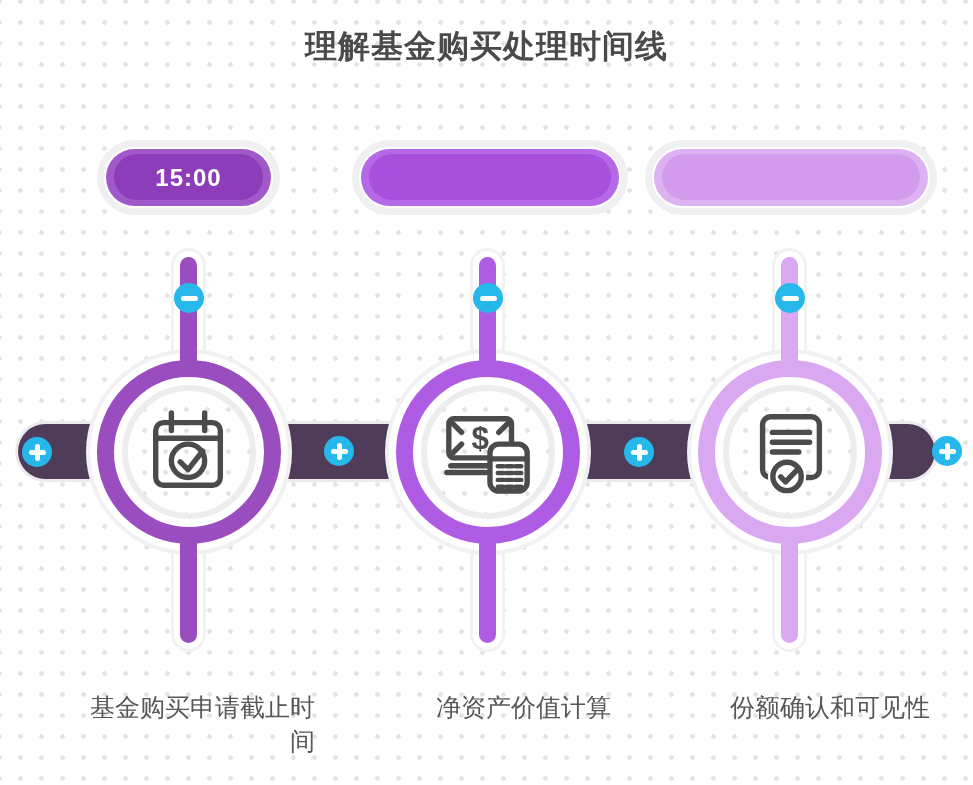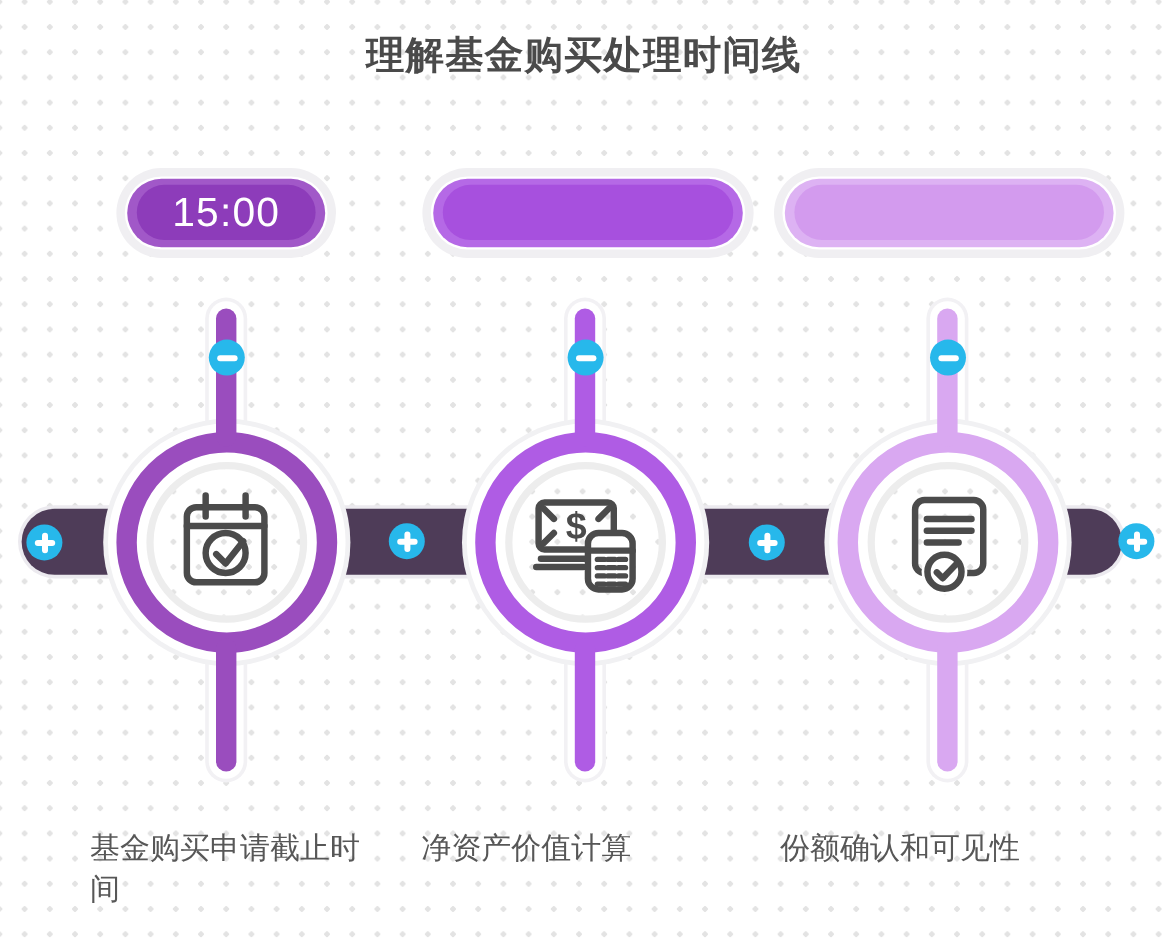--- a/index.html
+++ b/index.html
@@ -16,21 +16,21 @@
   }
   
   .pill{
     position:absolute;height:57px;border-radius:999px;
     background:var(--pill-bg,#a158c8);
     box-shadow:0 0 0 2px #ffffff,0 0 0 9px #f0eff2;
     display:flex;align-items:center;justify-content:center;
   }
   .pill-inner{position:absolute;top:5px;bottom:6px;left:8px;right:8px;
     border-radius:999px;background:var(--pill-inner,#8d3cba);}
-  .pill-label{position:relative;z-index:1;color:#fff;font-weight:400;font-size:34px;letter-spacing:1px;}
+  .pill-label{position:relative;z-index:1;color:#fff;font-weight:700;font-size:24px;letter-spacing:1px;}
   .pill.p1{left:106px;top:149px;width:165px;}
   .pill.p2{left:361px;top:149px;width:258px;}
   .pill.p3{left:654px;top:149px;width:274px;}
   
   .bar{
     position:absolute;left:18px;top:424px;width:917px;height:55px;border-radius:28px;
     background:var(--bar,#4e3c58);box-shadow:0 0 0 3px #eceaef;z-index:1;
   }
   
   .stem-halo{position:absolute;width:29px;background:#ffffff;box-shadow:0 0 0 3px #f2f1f4;z-index:2;}
@@ -64,21 +64,21 @@
     display:flex;align-items:center;justify-content:center;
   }
   .disc i{display:block;position:relative;width:17px;height:5px;border-radius:3px;background:#fff;}
   .disc.plus i::after{content:"";position:absolute;left:6px;top:-6px;width:5px;height:17px;border-radius:3px;background:#fff;}
   .disc.pl1{left:22px;top:437px;} .disc.pl2{left:324px;top:436px;}
   .disc.pl3{left:624px;top:437px;} .disc.pl4{left:932px;top:436px;}
   .disc.mn1{left:174px;top:283px;} .disc.mn2{left:473px;top:283px;} .disc.mn3{left:775px;top:283px;}
   
   .caption{
     position:absolute;top:691px;font-size:25px;line-height:1.35;
-    color:var(--cap-c,#575757);text-align:left;z-index:2;
+    color:var(--cap-c,#575757);text-align:right;z-index:2;
   }
   .caption.c1{left:75px;width:240px;}
   .caption.c2{left:351px;width:260px;}
   .caption.c3{left:650px;width:280px;}
 </style>
 </head>
 <body>
 
 <h1 class="title">理解基金购买处理时间线</h1>
 

